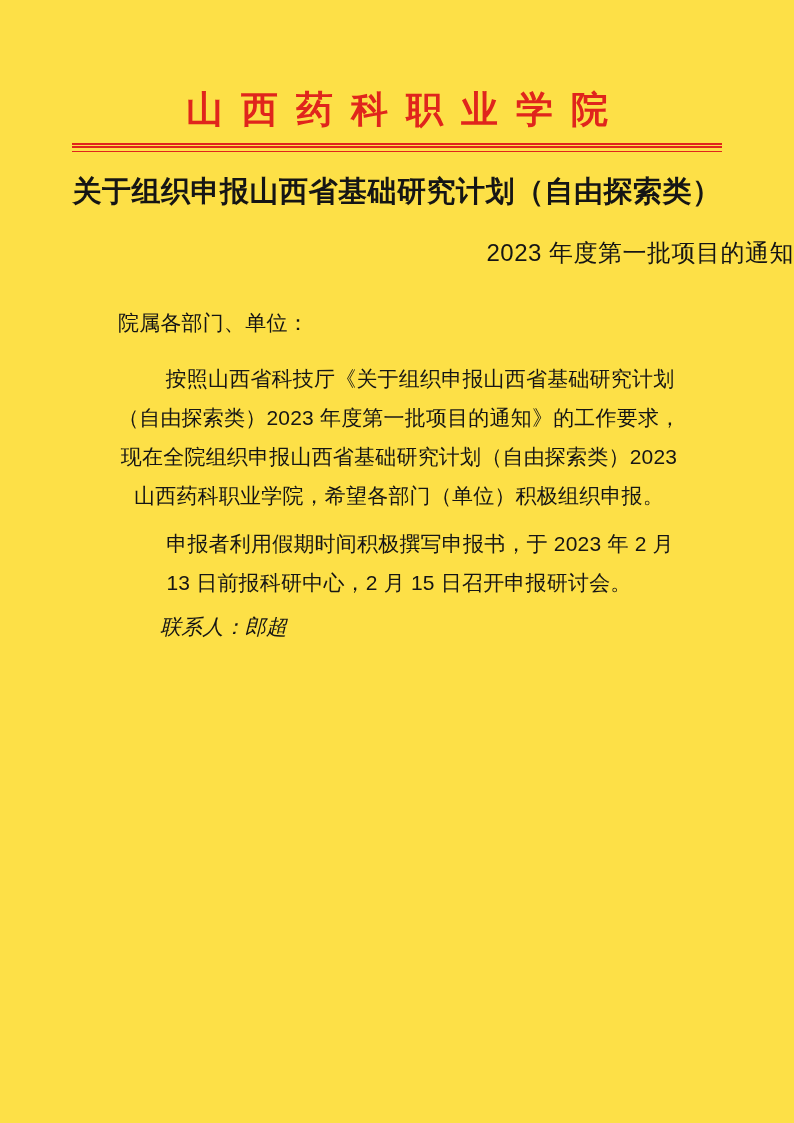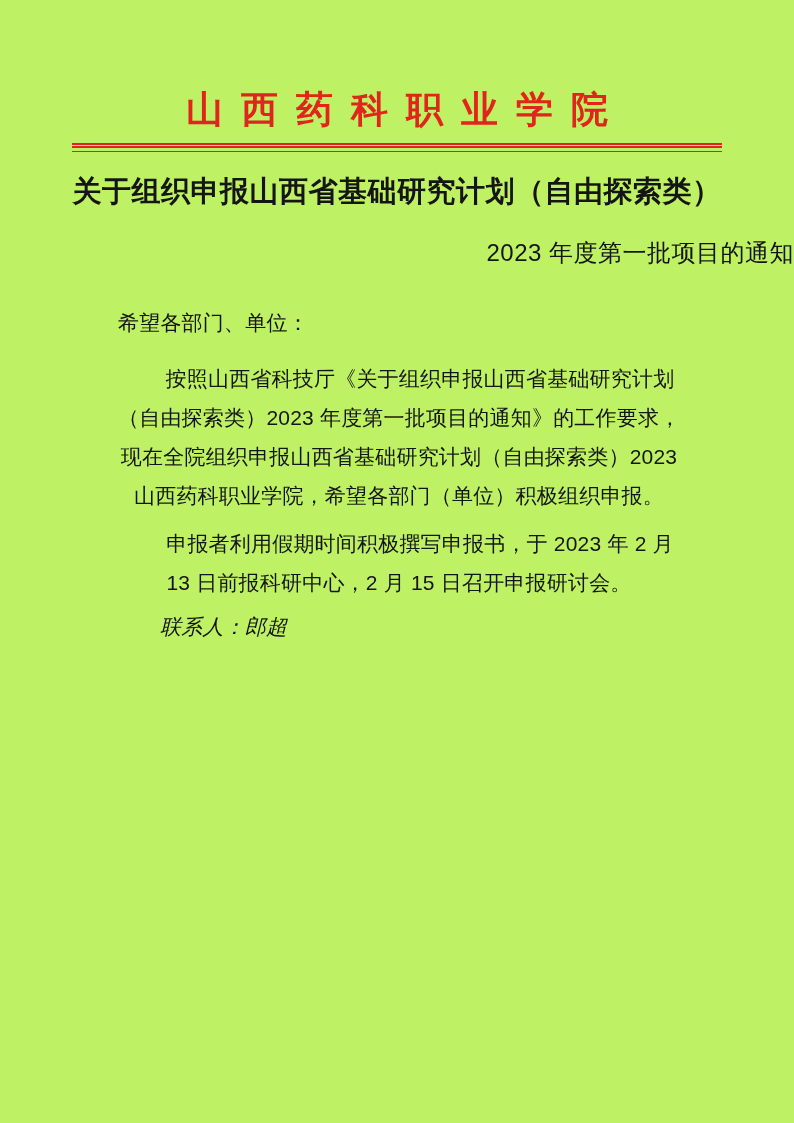--- a/index.html
+++ b/index.html
@@ -11,21 +11,21 @@
     width: 794px;
     height: 1123px;
     font-family: "Liberation Sans", sans-serif;
     color: #151515;
     overflow: hidden;
   }
   .page {
     position: relative;
     width: 794px;
     height: 1123px;
-    background: #bef264;
+    background: #fde047;
   }
 
   
   .letterhead {
     padding-top: 90px;
     text-align: center;
   }
   .letterhead-title {
     color: #e0251c;
     font-size: 37px;
@@ -122,21 +122,21 @@
     <div class="rule-thin"></div>
   </div>
 
 
   <div class="notice-title-1">关于组织申报山西省基础研究计划（自由探索类）</div>
 
   <div class="notice-title-2">2023 年度第一批项目的通知</div>
 
   <div class="body-block">
 
-    <div class="salutation">希望各部门、单位：</div>
+    <div class="salutation">院属各部门、单位：</div>
 
     <div class="para para-1">
       <div class="body-line indent">按照山西省科技厅《关于组织申报山西省基础研究计划</div>
       <div class="body-line">（自由探索类）2023 年度第一批项目的通知》的工作要求，</div>
       <div class="body-line">现在全院组织申报山西省基础研究计划（自由探索类）2023</div>
       <div class="body-line">山西药科职业学院，希望各部门（单位）积极组织申报。</div>
     </div>
 
     <div class="para para-2">
       <div class="body-line indent">申报者利用假期时间积极撰写申报书，于 2023 年 2 月</div>

